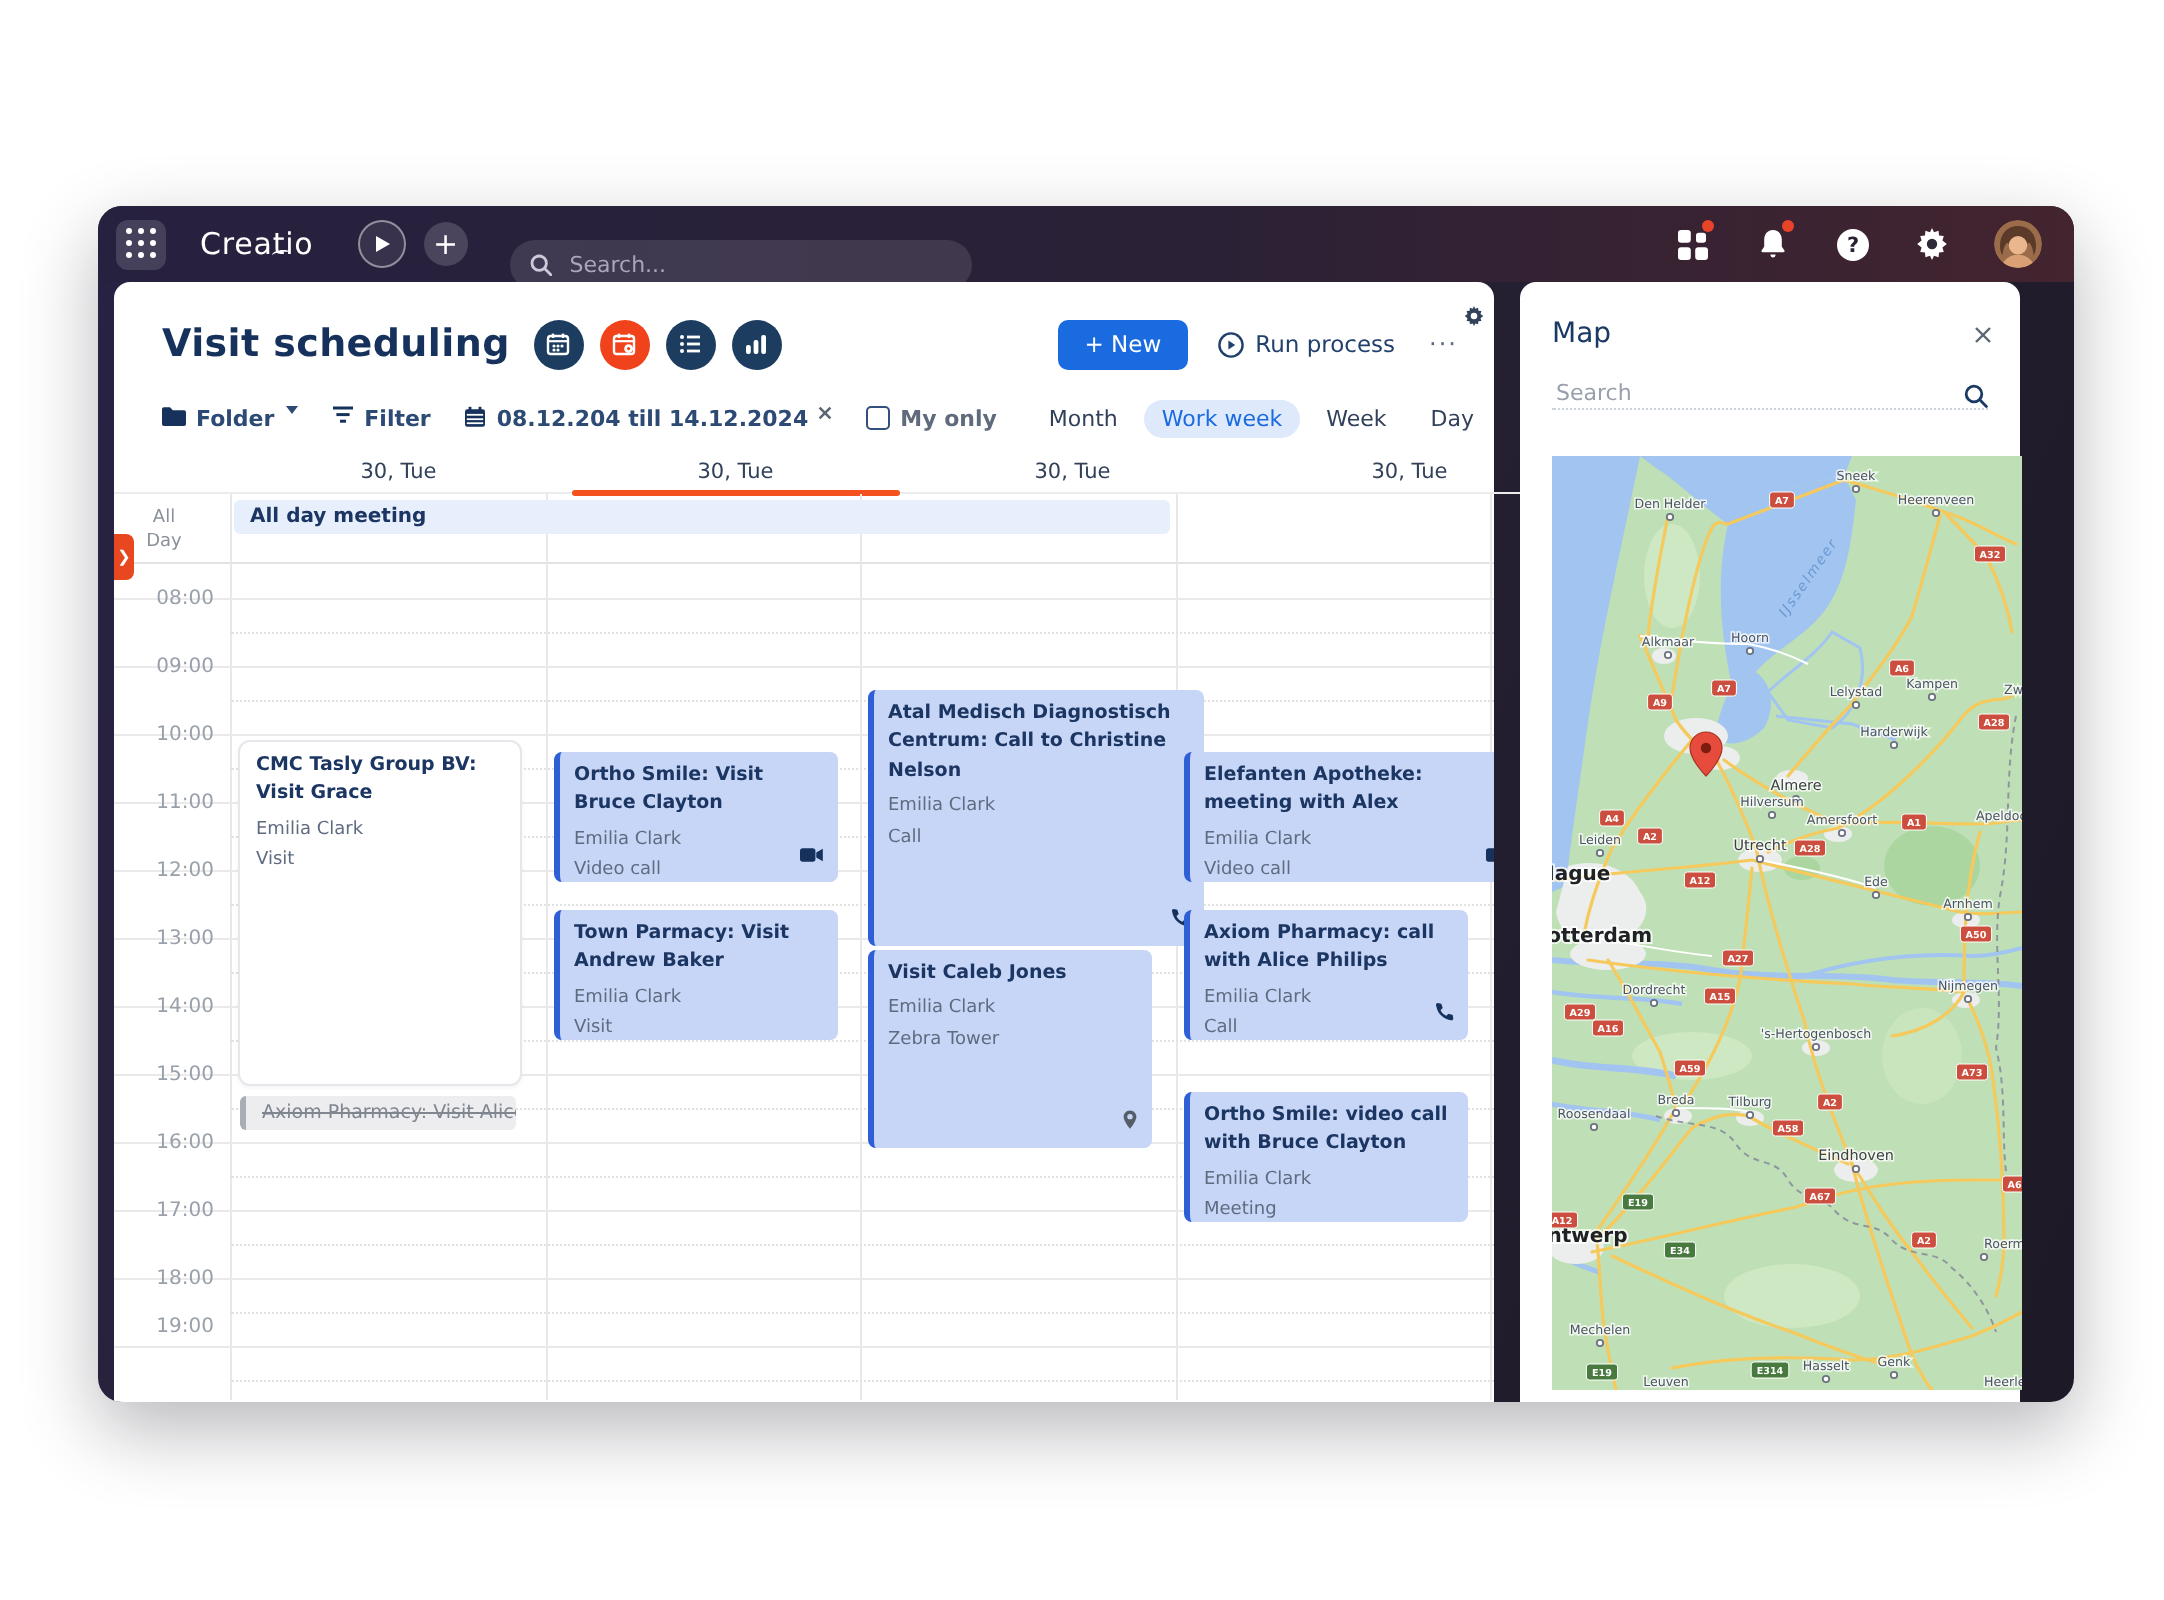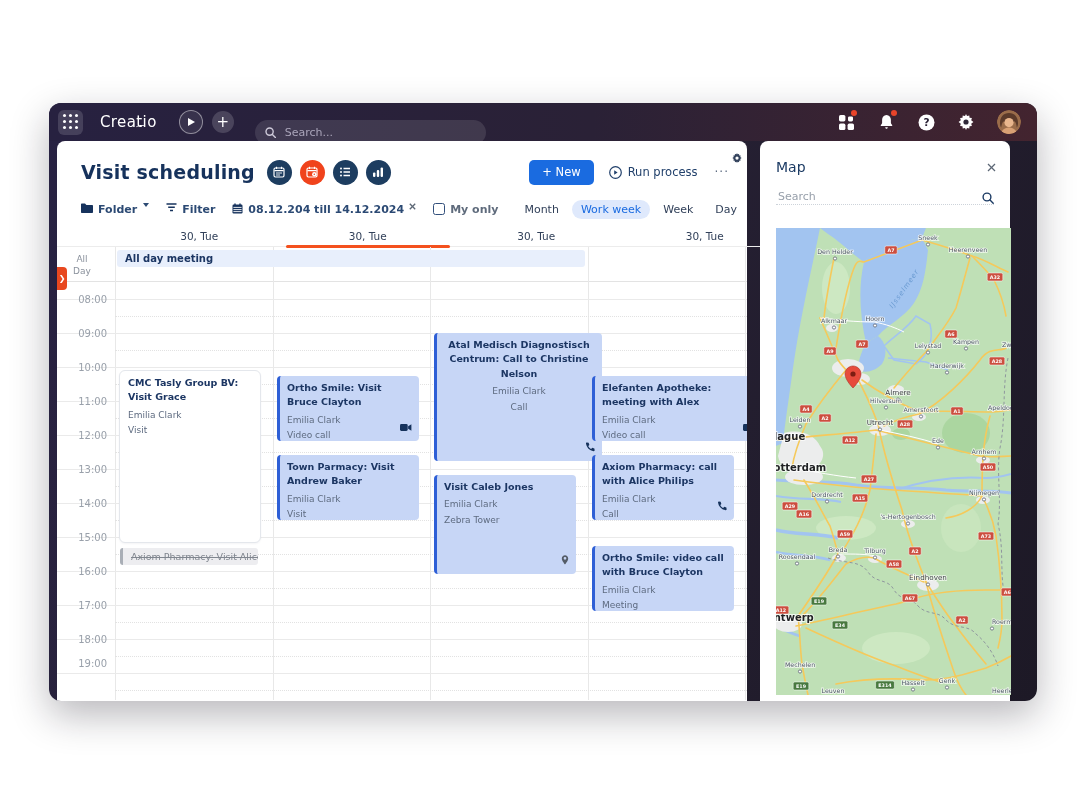--- a/index.html
+++ b/index.html
@@ -360,21 +360,21 @@
             <span class="type-ico"><svg width="12" height="9" viewBox="0 0 14 10" fill="#16325c">
                 <rect x="0" y="1" width="9" height="8" rx="1.6"></rect>
                 <path d="M9.5 3.6 L13.3 1.3 V8.7 L9.5 6.4 Z"></path>
               </svg></span>
           </div>
           <div class="ev ev-blue" style="left: 220px; top: 174px; width: 142px; height: 65px;">
             <div class="t">Town Parmacy: Visit Andrew Baker</div>
             <div class="p">Emilia Clark</div>
             <div class="d">Visit</div>
           </div>
-          <div class="ev ev-blue" style="left: 377px; top: 52px; width: 168px; height: 128px; text-align: center;">
+          <div class="ev ev-blue" style="left: 377px; top: 64px; width: 168px; height: 128px;">
             <div class="t">Atal Medisch Diagnostisch Centrum: Call to Christine Nelson</div>
             <div class="p">Emilia Clark</div>
             <div class="d">Call</div>
             <span class="type-ico"><svg width="10" height="10" viewBox="0 0 11 11" fill="#16325c">
                 <path d="M2.1.6 L4 .9 L4.8 3.3 L3.6 4.4 C4.2 5.9 5.3 7 6.8 7.6 L7.9 6.4 L10.3 7.2 L10.6 9.1 C10.6 9.7 10.1 10.2 9.5 10.1 C4.9 9.4 1.8 6.3 1.1 1.7 C1 1.1 1.5.6 2.1.6 Z"></path>
               </svg></span>
           </div>
           <div class="ev ev-blue" style="left: 377px; top: 194px; width: 142px; height: 99px;">
             <div class="t">Visit Caleb Jones</div>
             <div class="p">Emilia Clark</div>

